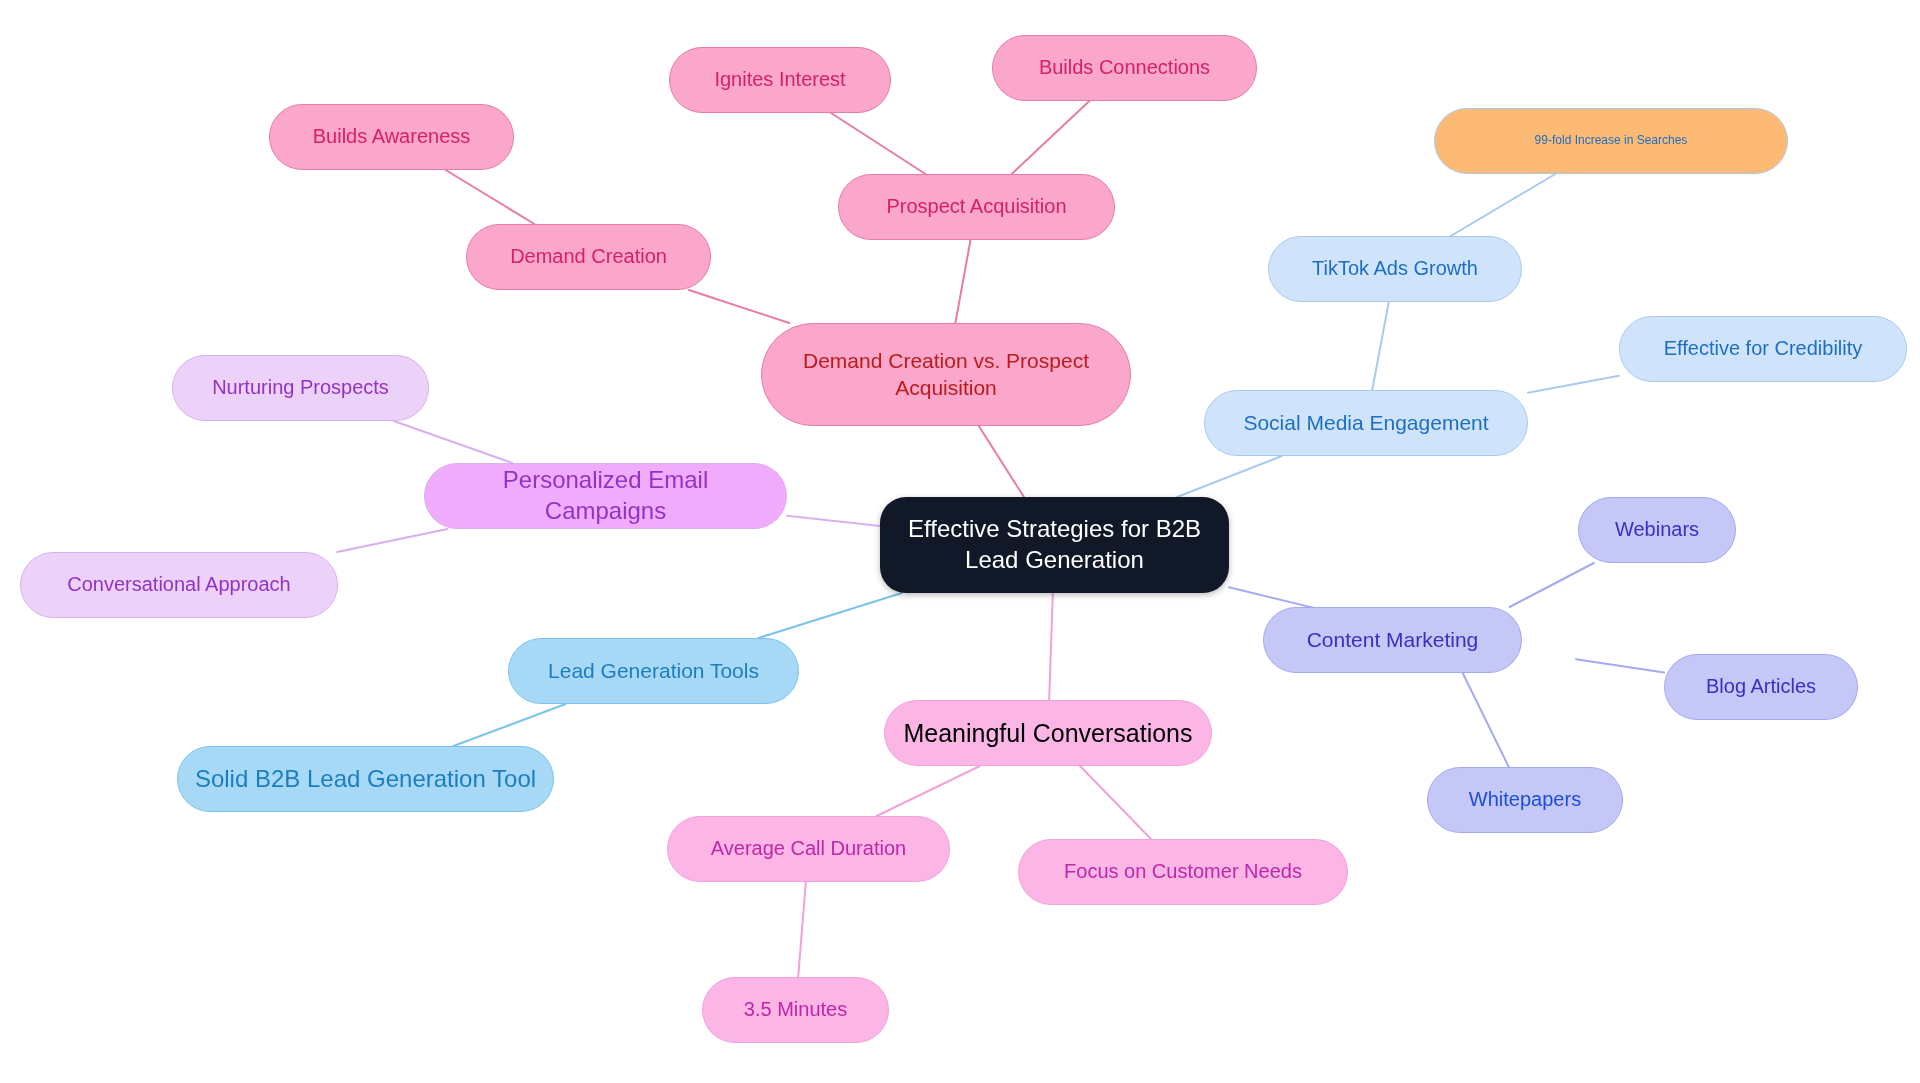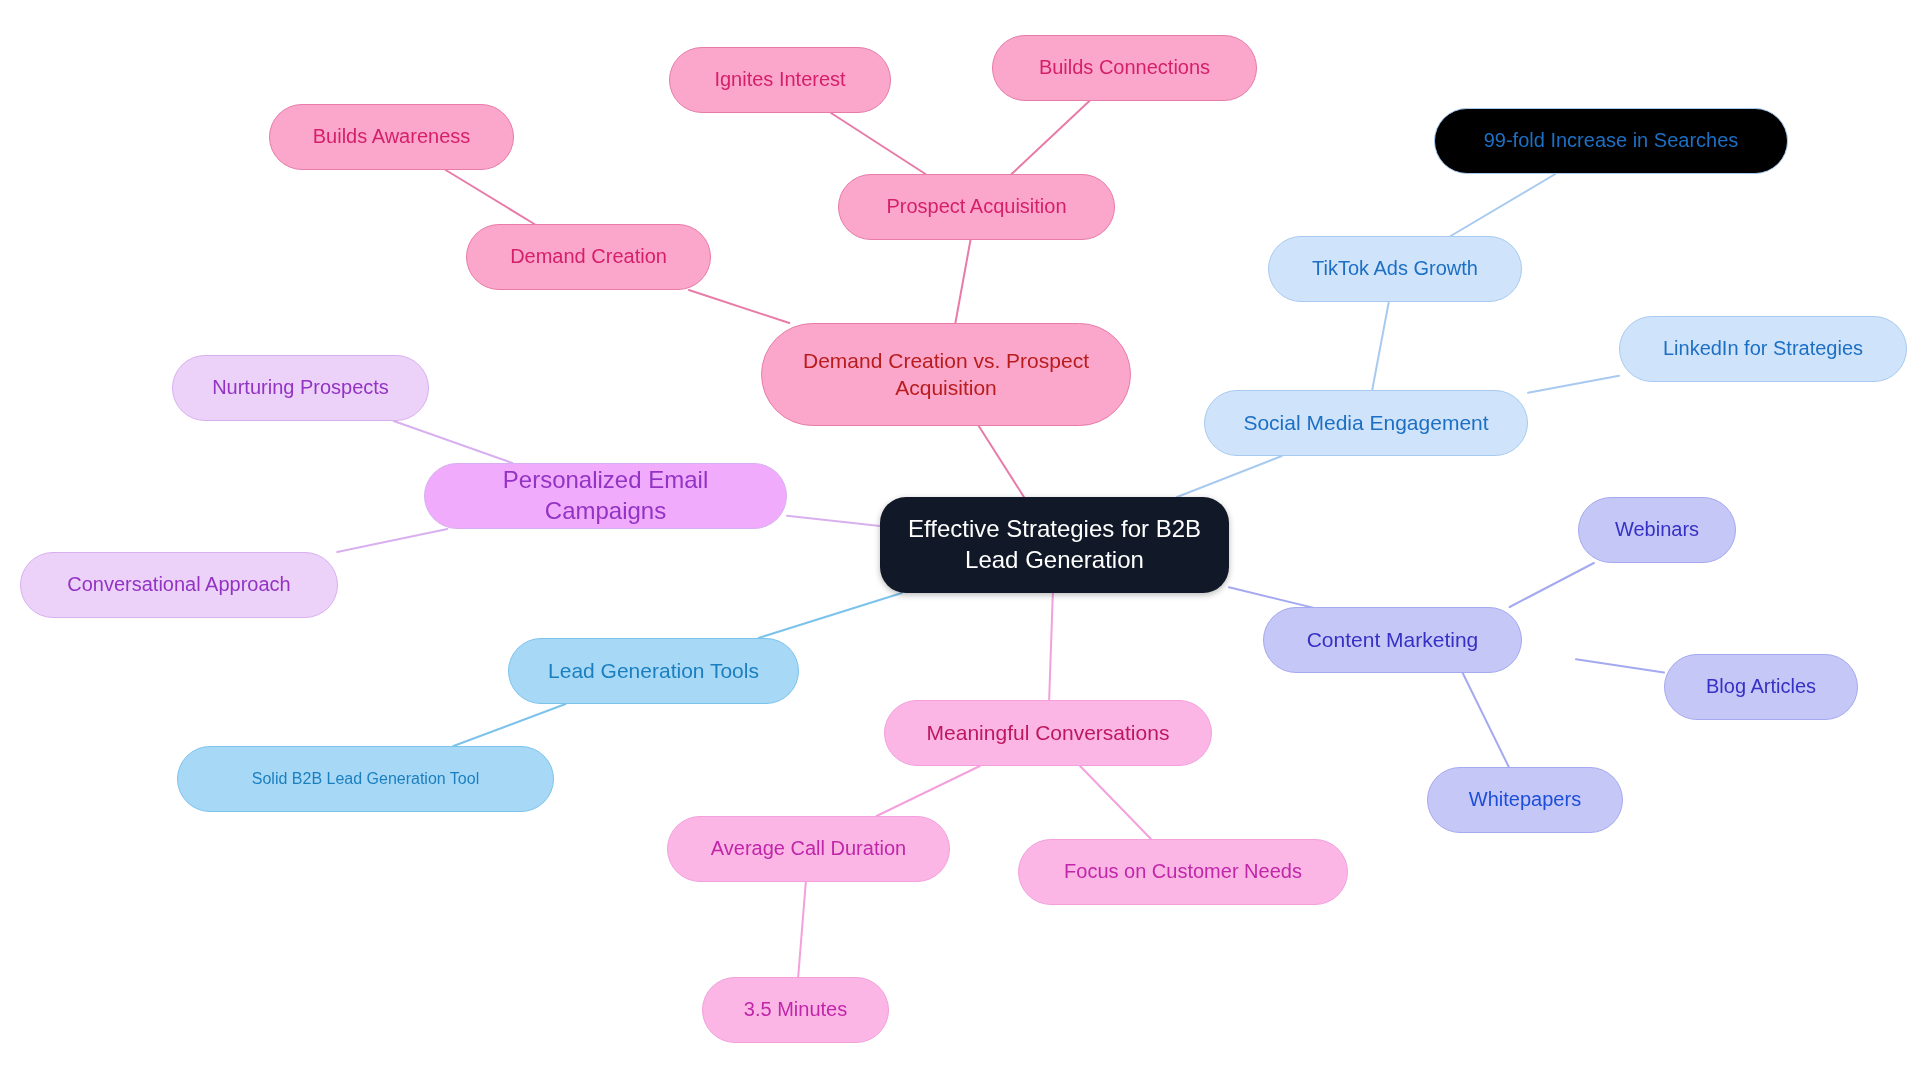--- a/index.html
+++ b/index.html
@@ -78,29 +78,29 @@
 Lead Generation</div>
       <div class="node" style="left: 761px; top: 323px; width: 370px; height: 103px; background: rgb(251, 167, 203); border-color: rgb(232, 123, 168); color: #b91c1c; font-size: 21px;">Demand Creation vs. Prospect
 Acquisition</div>
       <div class="node" style="left: 838px; top: 174px; width: 277px; height: 66px; background: rgb(251, 167, 203); border-color: rgb(232, 123, 168); color: rgb(214, 31, 105); font-size: 20px;">Prospect Acquisition</div>
       <div class="node" style="left: 992px; top: 35px; width: 265px; height: 66px; background: rgb(251, 167, 203); border-color: rgb(232, 123, 168); color: rgb(214, 31, 105); font-size: 20px;">Builds Connections</div>
       <div class="node" style="left: 669px; top: 47px; width: 222px; height: 66px; background: rgb(251, 167, 203); border-color: rgb(232, 123, 168); color: rgb(214, 31, 105); font-size: 20px;">Ignites Interest</div>
       <div class="node" style="left: 466px; top: 224px; width: 245px; height: 66px; background: rgb(251, 167, 203); border-color: rgb(232, 123, 168); color: rgb(214, 31, 105); font-size: 20px;">Demand Creation</div>
       <div class="node" style="left: 269px; top: 104px; width: 245px; height: 66px; background: rgb(251, 167, 203); border-color: rgb(232, 123, 168); color: rgb(214, 31, 105); font-size: 20px;">Builds Awareness</div>
       <div class="node" style="left: 1204px; top: 390px; width: 324px; height: 66px; background: rgb(207, 228, 250); border-color: rgb(168, 202, 240); color: rgb(29, 111, 196); font-size: 21px;">Social Media Engagement</div>
       <div class="node" style="left: 1268px; top: 236px; width: 254px; height: 66px; background: rgb(207, 228, 250); border-color: rgb(168, 202, 240); color: rgb(29, 111, 196); font-size: 20px;">TikTok Ads Growth</div>
-      <div class="node" style="left: 1434px; top: 108px; width: 354px; height: 66px; background: #000000; border-color: rgb(168, 202, 240); color: rgb(29, 111, 196); font-size: 20px;">99-fold Increase in Searches</div>
-      <div class="node" style="left: 1619px; top: 316px; width: 288px; height: 66px; background: rgb(207, 228, 250); border-color: rgb(168, 202, 240); color: rgb(29, 111, 196); font-size: 20px;">LinkedIn for Strategies</div>
+      <div class="node" style="left: 1434px; top: 108px; width: 354px; height: 66px; background: #fdba74; border-color: rgb(168, 202, 240); color: rgb(29, 111, 196); font-size: 12px;">99-fold Increase in Searches</div>
+      <div class="node" style="left: 1619px; top: 316px; width: 288px; height: 66px; background: rgb(207, 228, 250); border-color: rgb(168, 202, 240); color: rgb(29, 111, 196); font-size: 20px;">Effective for Credibility</div>
       <div class="node" style="left: 1263px; top: 607px; width: 259px; height: 66px; background: rgb(197, 200, 247); border-color: rgb(165, 169, 239); color: rgb(55, 48, 196); font-size: 21px;">Content Marketing</div>
       <div class="node" style="left: 1578px; top: 497px; width: 158px; height: 66px; background: rgb(197, 200, 247); border-color: rgb(165, 169, 239); color: rgb(55, 48, 196); font-size: 20px;">Webinars</div>
       <div class="node" style="left: 1664px; top: 654px; width: 194px; height: 66px; background: rgb(197, 200, 247); border-color: rgb(165, 169, 239); color: rgb(55, 48, 196); font-size: 20px;">Blog Articles</div>
       <div class="node" style="left: 1427px; top: 767px; width: 196px; height: 66px; background: rgb(197, 200, 247); border-color: rgb(165, 169, 239); color: #1d4ed8; font-size: 20px;">Whitepapers</div>
-      <div class="node" style="left: 884px; top: 700px; width: 328px; height: 66px; background: rgb(251, 182, 230); border-color: rgb(243, 160, 221); color: #be185d; font-size: 21px;">Meaningful Conversations</div>
+      <div class="node" style="left: 884px; top: 700px; width: 328px; height: 66px; background: rgb(251, 182, 230); border-color: rgb(243, 160, 221); color: #000000; font-size: 25px;">Meaningful Conversations</div>
       <div class="node" style="left: 667px; top: 816px; width: 283px; height: 66px; background: rgb(251, 182, 230); border-color: rgb(243, 160, 221); color: rgb(192, 38, 168); font-size: 20px;">Average Call Duration</div>
       <div class="node" style="left: 702px; top: 977px; width: 187px; height: 66px; background: rgb(251, 182, 230); border-color: rgb(243, 160, 221); color: rgb(192, 38, 168); font-size: 20px;">3.5 Minutes</div>
       <div class="node" style="left: 1018px; top: 839px; width: 330px; height: 66px; background: rgb(251, 182, 230); border-color: rgb(243, 160, 221); color: rgb(192, 38, 168); font-size: 20px;">Focus on Customer Needs</div>
       <div class="node" style="left: 508px; top: 638px; width: 291px; height: 66px; background: rgb(167, 217, 247); border-color: rgb(124, 195, 236); color: rgb(27, 127, 191); font-size: 21px;">Lead Generation Tools</div>
-      <div class="node" style="left: 177px; top: 746px; width: 377px; height: 66px; background: rgb(167, 217, 247); border-color: rgb(124, 195, 236); color: rgb(27, 127, 191); font-size: 16px;">Solid B2B Lead Generation Tool</div>
+      <div class="node" style="left: 177px; top: 746px; width: 377px; height: 66px; background: rgb(167, 217, 247); border-color: rgb(124, 195, 236); color: rgb(27, 127, 191); font-size: 24px;">Solid B2B Lead Generation Tool</div>
       <div class="node" style="left: 424px; top: 463px; width: 363px; height: 66px; background: #f0abfc; border-color: rgb(217, 176, 239); color: rgb(147, 51, 196); font-size: 24px;">Personalized Email Campaigns</div>
       <div class="node" style="left: 172px; top: 355px; width: 257px; height: 66px; background: rgb(236, 210, 248); border-color: rgb(217, 176, 239); color: rgb(147, 51, 196); font-size: 20px;">Nurturing Prospects</div>
       <div class="node" style="left: 20px; top: 552px; width: 318px; height: 66px; background: rgb(236, 210, 248); border-color: rgb(217, 176, 239); color: rgb(147, 51, 196); font-size: 20px;">Conversational Approach</div>
     </div>
 </div>
 
 </body></html>

